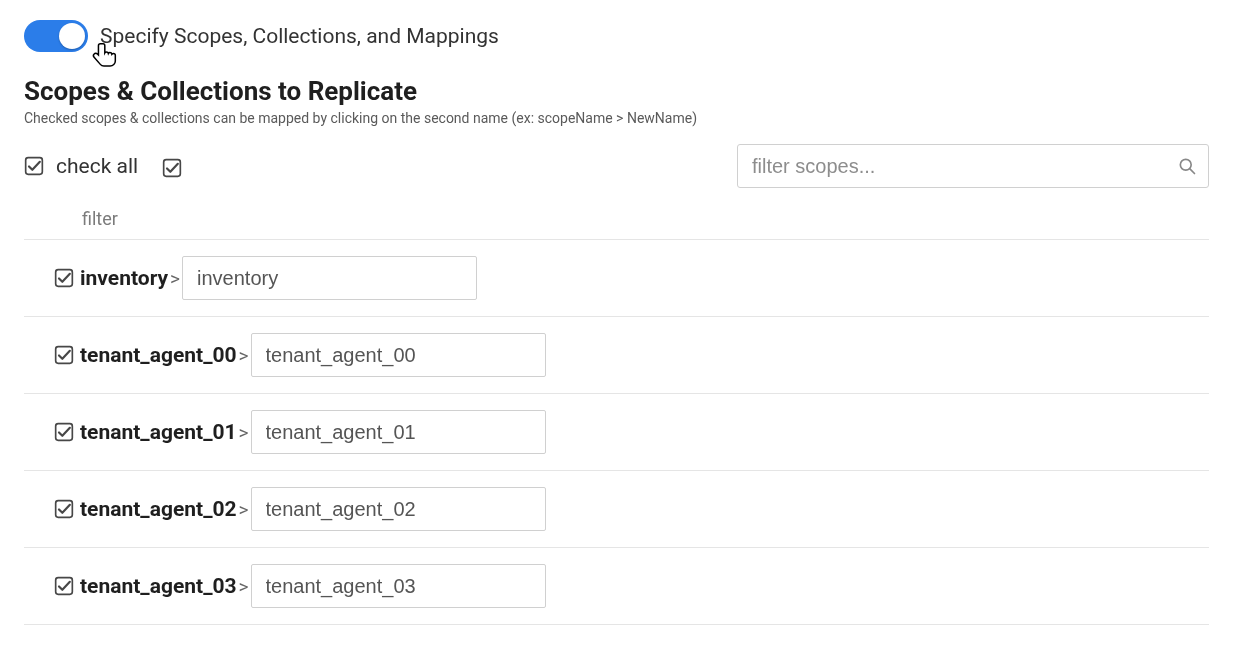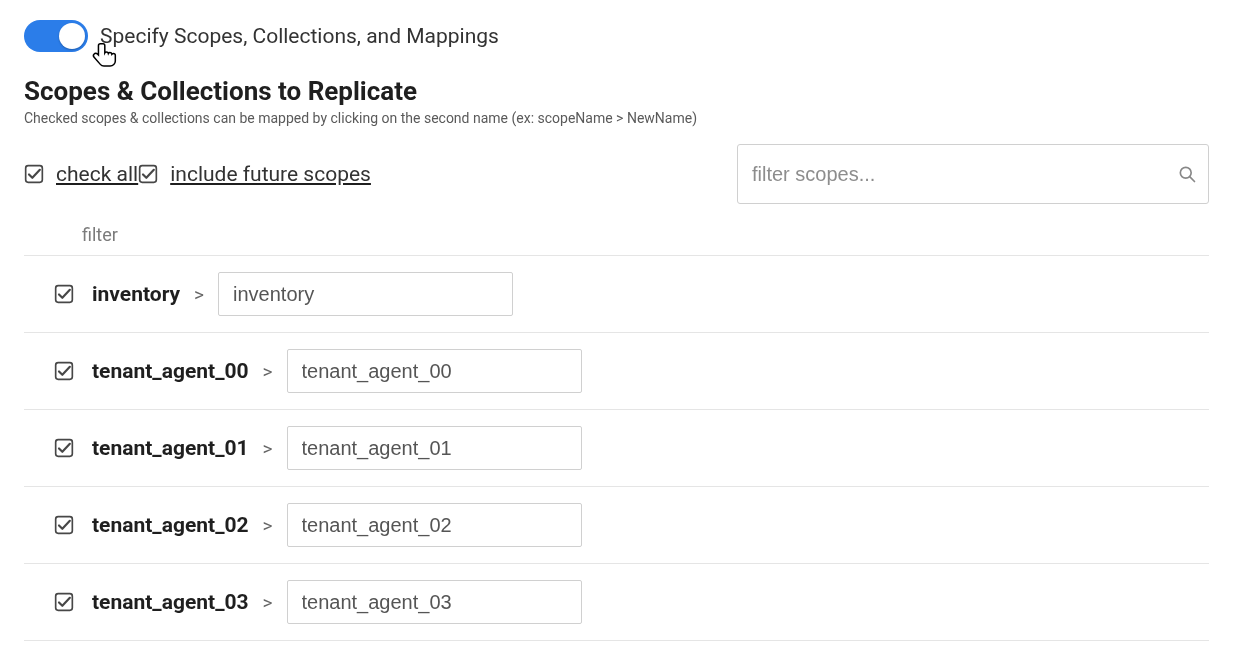--- a/index.html
+++ b/index.html
@@ -72,21 +72,21 @@
   
   .controls{
     display:flex;
     align-items:center;
     justify-content:space-between;
     margin-bottom:14px;
   }
   .controls-left{
     display:flex;
     align-items:flex-end;
-    text-decoration:underline;
+    gap:24px;
   }
   .chk{
     display:inline-flex;
     align-items:center;
     gap:12px;
     cursor:pointer;
     user-select:none;
   }
   .chk-box{
     width:20px;height:20px;
@@ -96,21 +96,21 @@
   .chk-label{
     font-size:21px;
     color:#333;
   }
   .filter-wrap{
     position:relative;
     width:472px;
   }
   .filter-input{
     width:100%;
-    height:60px;
+    height:44px;
     box-sizing:border-box;
     border:1px solid var(--border);
     border-radius:3px;
     padding:6px 40px 6px 14px;
     font-size:20px;
     color:#333;
     background:#fff;
     outline:none;
   }
   .filter-input::placeholder{color:#8d8d8d;font-style:normal}
@@ -124,21 +124,20 @@
   
   .scopes-header{
     color:var(--muted2);
     font-size:18px;
     padding:6px 0 10px 58px;
   }
   .scope-list{}
   .scope-row{
     display:flex;
     align-items:center;
-    gap:12px;
     border-top:1px solid var(--row-border);
     padding:16px 0 16px 30px;
   }
   .scope-row:last-child{border-bottom:1px solid var(--row-border);}
   .scope-name{
     font-weight:700;
     font-size:21px;
     margin-left:6px;
   }
   .arrow{
@@ -186,21 +185,20 @@
       </span>
       <span class="chk-label">check all</span>
     </label>
     <label class="chk">
       <span class="chk-box">
         <svg viewBox="0 0 24 24" width="20" height="20">
             <rect x="2" y="2" width="20" height="20" rx="3" fill="none" stroke="var(--icon)" stroke-width="2"></rect>
             <path d="M6 12.5l4 4L19 7" fill="none" stroke="var(--icon)" stroke-width="2.6" stroke-linecap="round" stroke-linejoin="round"></path>
           </svg>
       </span>
-      <span class="chk-label">include future scopes</span>
     </label>
   </div>
   <div class="filter-wrap">
     <input class="filter-input" type="text" placeholder="filter scopes..." style="">
     <svg class="search-icon" viewBox="0 0 24 24">
       <circle cx="10.5" cy="10.5" r="6.5" fill="none" stroke="currentColor" stroke-width="2"></circle>
       <line x1="15.5" y1="15.5" x2="21" y2="21" stroke="currentColor" stroke-width="2" stroke-linecap="round"></line>
     </svg>
   </div>
 </div>

